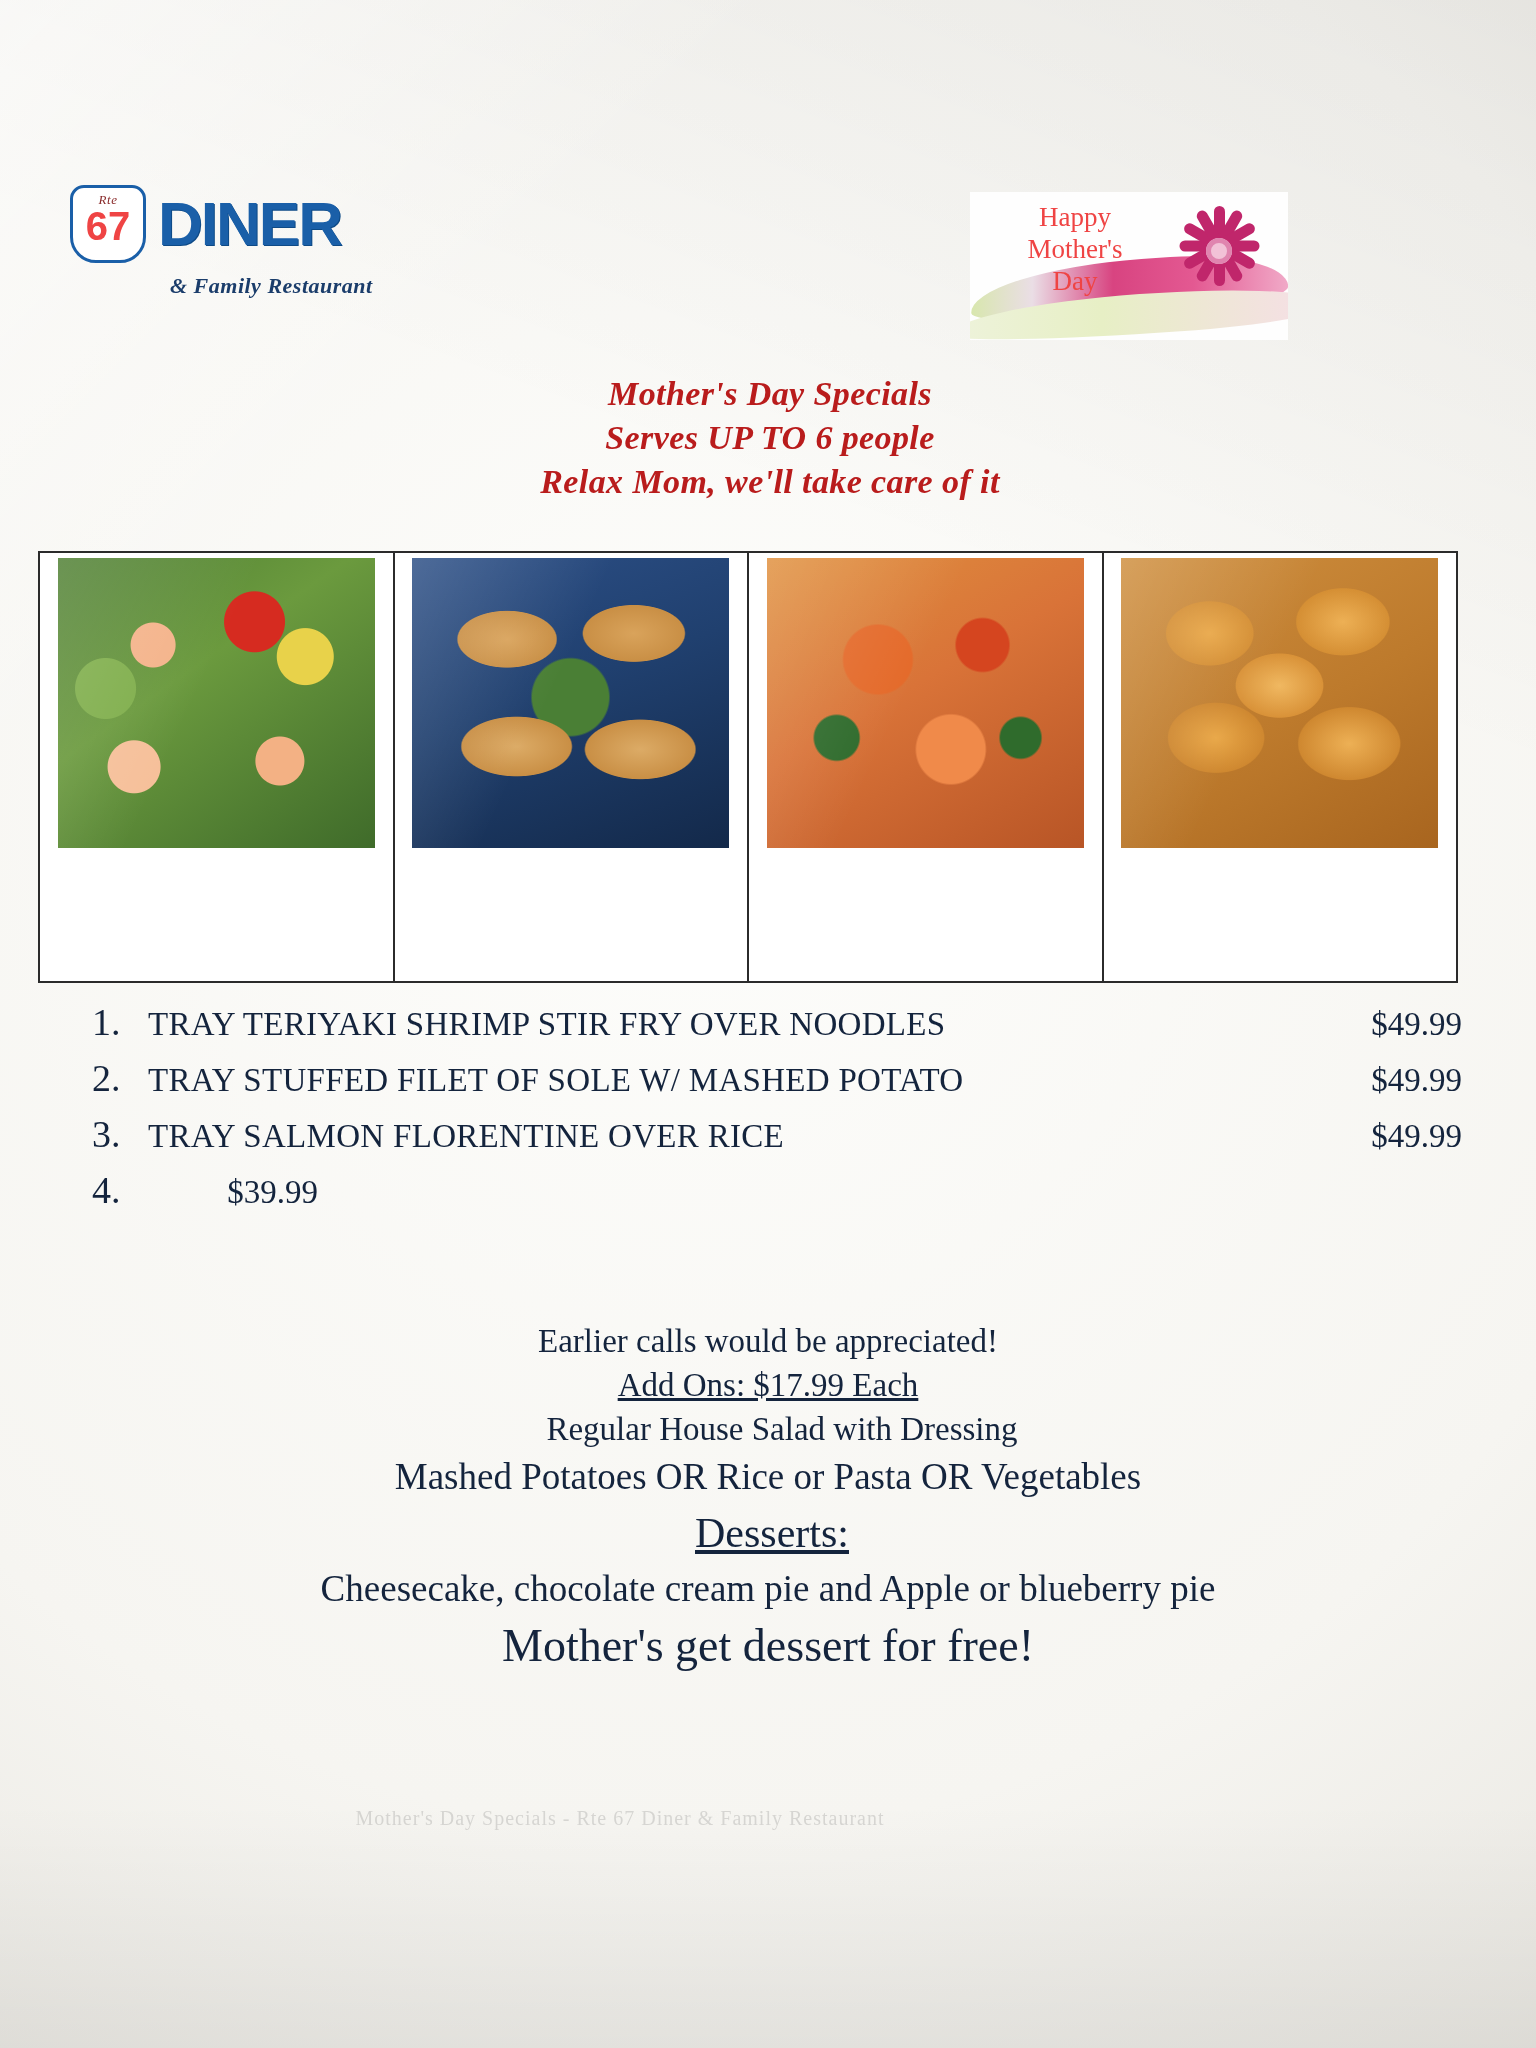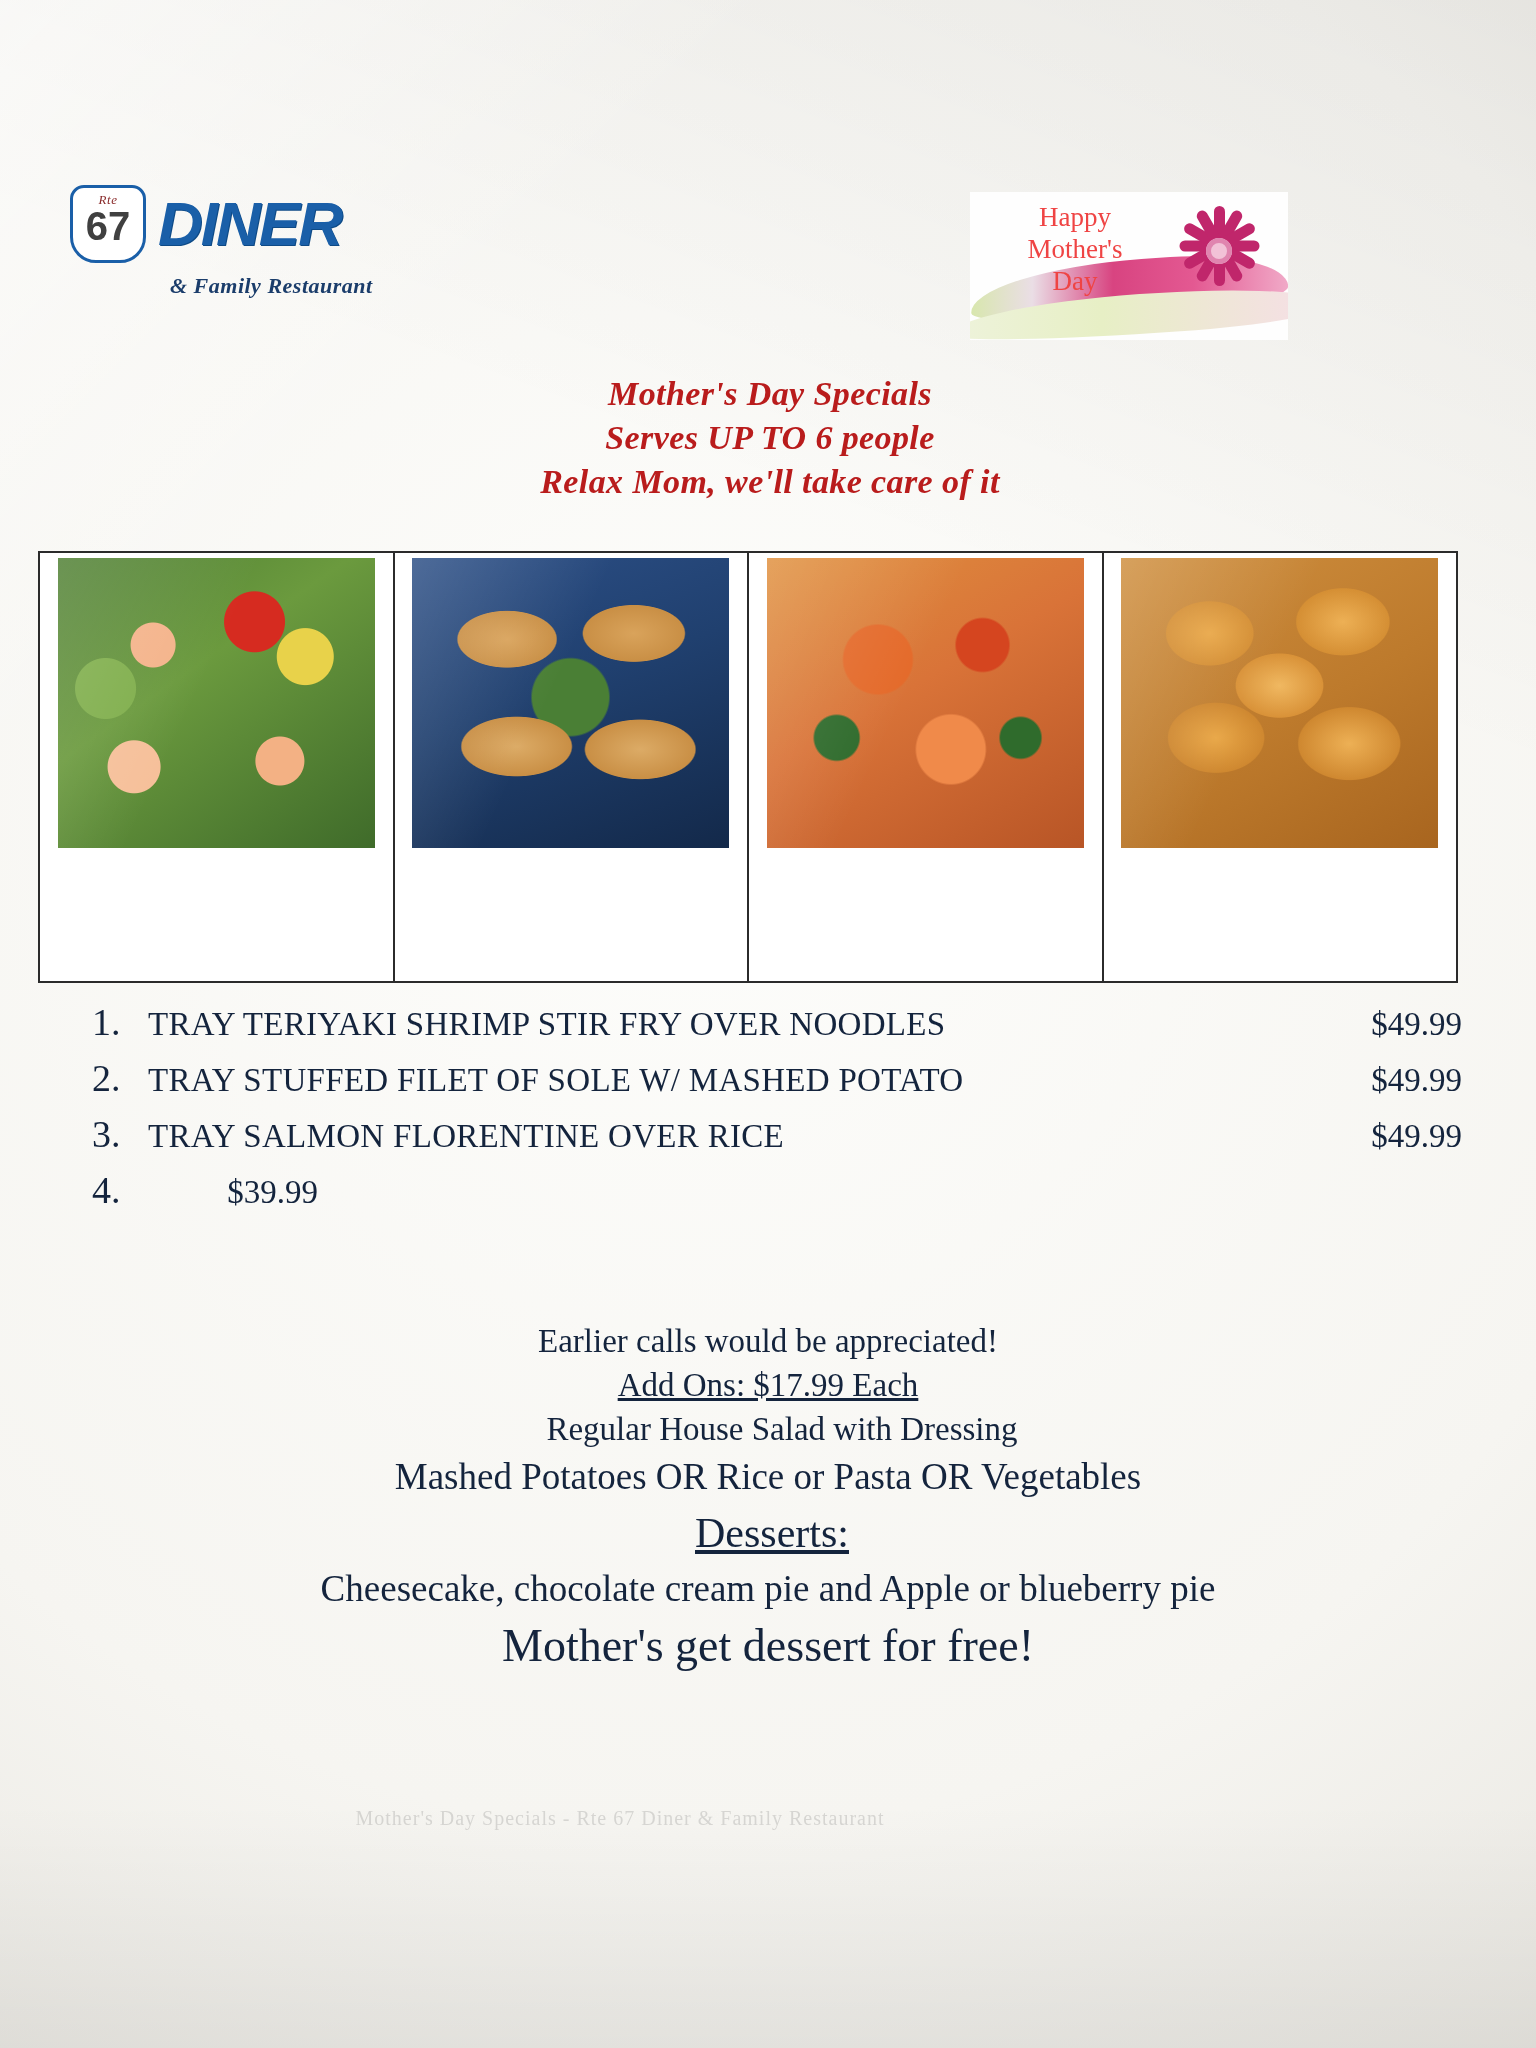--- a/index.html
+++ b/index.html
@@ -74,30 +74,29 @@
   }
   .logo-shield-num {
     position: absolute;
     top: 18px;
     left: 0;
     width: 100%;
     text-align: center;
     font-family: "Liberation Sans", sans-serif;
     font-weight: bold;
     font-size: 40px;
-    color: #404040;
+    color: #ef4444;
     line-height: 1;
   }
   .logo-diner {
     position: absolute;
     left: 96px;
     top: 8px;
     font-family: "Liberation Sans", sans-serif;
     font-weight: bold;
-    font-style: italic;
     font-size: 62px;
     letter-spacing: -2px;
     color: #1a5fa8;
     line-height: 1;
     text-shadow: 1px 1px 0 #0e4a86;
   }
   .logo-sub {
     position: absolute;
     left: 108px;
     top: 88px;

